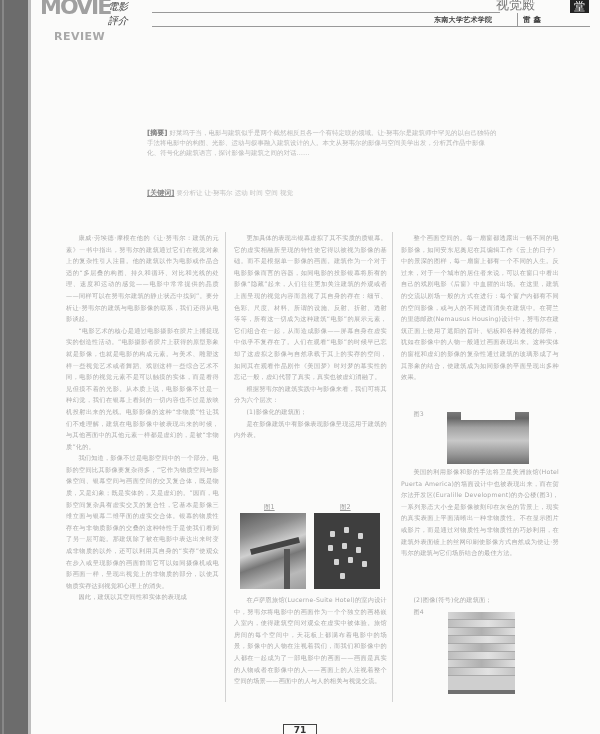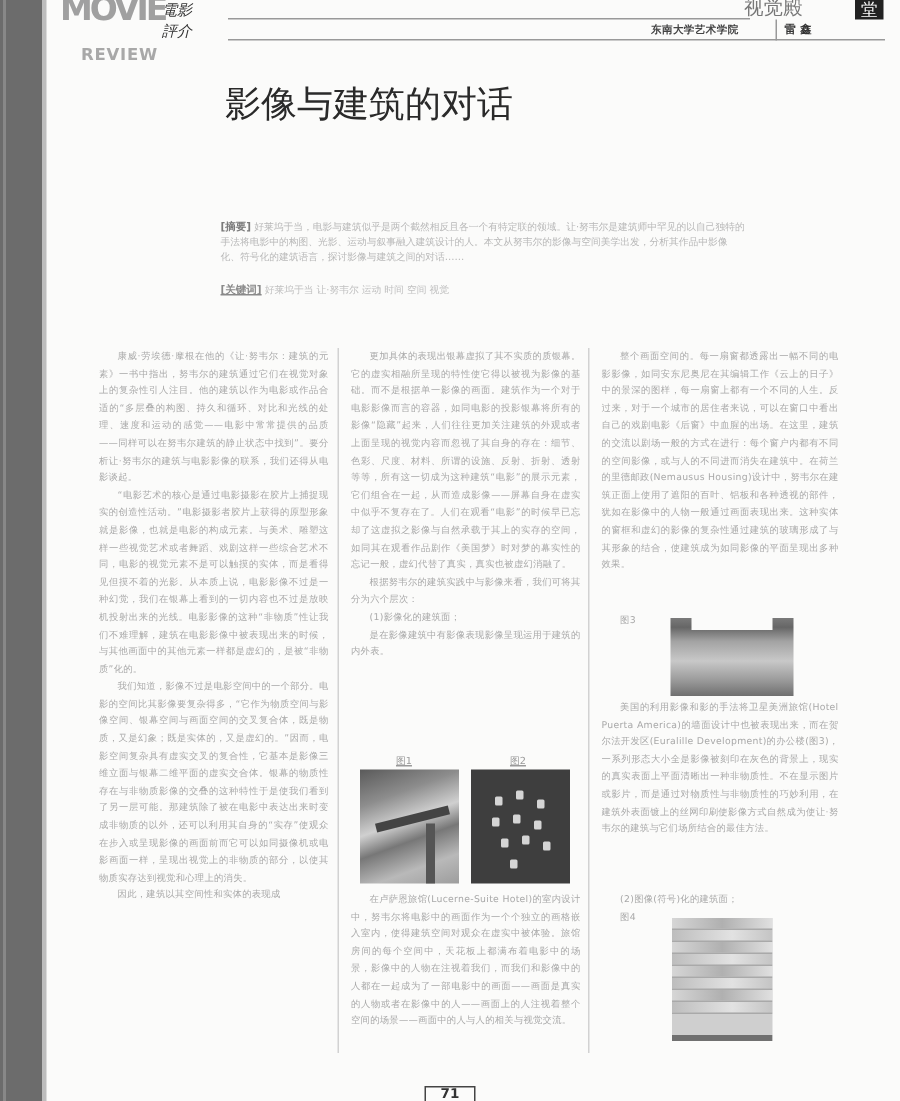--- a/index.html
+++ b/index.html
@@ -20,21 +20,21 @@
     .hdr-line1 { position: absolute; left: 152px; top: 12px; width: 348px; height: 1px; background: #999; }
     .section-tag { position: absolute; left: 496px; top: -4px; font-family: "DejaVu Serif", serif; font-size: 13px; color: #777; }
     .section-tag-box { position: absolute; left: 570px; top: 0; width: 19px; height: 13px; background: #222; color: #fff; font-size: 11px; text-align: center; line-height: 13px; font-family: "DejaVu Serif", serif; }
     .hdr-band { position: absolute; left: 152px; top: 13px; width: 438px; height: 14px; border-bottom: 1px solid #999; }
     .affil { position: absolute; left: 434px; top: 15px; font-size: 7px; color: #444; font-weight: bold; letter-spacing: 0.3px; }
     .affil-sep { position: absolute; left: 517px; top: 13px; width: 1px; height: 14px; background: #999; }
     .author { position: absolute; left: 523px; top: 15px; font-size: 7.5px; color: #333; font-weight: bold; letter-spacing: 3px; }
 
     .title { position: absolute; left: 150px; top: 52px; font-family: "DejaVu Serif", serif; font-size: 24px; color: #2a2a2a; line-height: 34px; }
 
-    .abstract { position: absolute; left: 147px; top: 146px; width: 350px; font-size: 6.5px; color: #b8b8b8; line-height: 10px; }
+    .abstract { position: absolute; left: 147px; top: 128px; width: 350px; font-size: 6.5px; color: #b8b8b8; line-height: 10px; }
     .abstract .lbl { color: #7a7a7a; font-weight: bold; font-size: 7px; }
     .keywords { position: absolute; left: 147px; top: 188px; width: 280px; font-size: 6.5px; color: #c0c0c0; }
     .keywords .lbl { color: #8a8a8a; font-weight: bold; font-size: 7px; text-decoration: underline; }
 
     .col { position: absolute; font-size: 6.2px; line-height: 11.6px; color: #a9a9a9; text-align: justify; letter-spacing: 0.2px; }
     .col p { text-indent: 2em; }
     .col1 { left: 66px; top: 232px; width: 153px; }
     .col2 { left: 234px; top: 232px; width: 153px; }
     .col3 { left: 401px; top: 232px; width: 158px; }
     .col-rule { position: absolute; top: 232px; width: 1px; height: 470px; background: #d2d2d2; }
@@ -75,31 +75,30 @@
 
 <div class="hdr-line1"></div>
 <div class="hdr-band"></div>
 <span class="section-tag">视觉殿</span>
 <span class="section-tag-box">堂</span>
 <span class="affil">东南大学艺术学院</span>
 <div class="affil-sep"></div>
 <span class="author">雷鑫</span>
 
 <div class="title">
-  <div>影像与建筑的对话</div>
 </div>
 
 <div class="abstract">
   <span class="lbl">[摘要]</span>
   <span>好莱坞于当，电影与建筑似乎是两个截然相反且各一个有特定联的领域。让·努韦尔是建筑师中罕见的以自己独特的手法将电影中的构图、光影、运动与叙事融入建筑设计的人。本文从努韦尔的影像与空间美学出发，分析其作品中影像化、符号化的建筑语言，探讨影像与建筑之间的对话……</span>
 </div>
 
 <div class="keywords">
   <span class="lbl">[关键词]</span>
-  <span>好莱坞于当  让·努韦尔  运动  时间  空间  视觉</span>
+  <span>要分析让  让·努韦尔  运动  时间  空间  视觉</span>
 </div>
 
 <div class="col-rule rule1"></div>
 <div class="col-rule rule2"></div>
 
 <div class="col col1">
   <p>康威·劳埃德·摩根在他的《让·努韦尔：建筑的元素》一书中指出，努韦尔的建筑通过它们在视觉对象上的复杂性引人注目。他的建筑以作为电影或作品合适的“多层叠的构图、持久和循环、对比和光线的处理、速度和运动的感觉——电影中常常提供的品质——同样可以在努韦尔建筑的静止状态中找到”。要分析让·努韦尔的建筑与电影影像的联系，我们还得从电影谈起。</p>
   <p>“电影艺术的核心是通过电影摄影在胶片上捕捉现实的创造性活动。”电影摄影者胶片上获得的原型形象就是影像，也就是电影的构成元素。与美术、雕塑这样一些视觉艺术或者舞蹈、戏剧这样一些综合艺术不同，电影的视觉元素不是可以触摸的实体，而是看得见但摸不着的光影。从本质上说，电影影像不过是一种幻觉，我们在银幕上看到的一切内容也不过是放映机投射出来的光线。电影影像的这种“非物质”性让我们不难理解，建筑在电影影像中被表现出来的时候，与其他画面中的其他元素一样都是虚幻的，是被“非物质”化的。</p>
   <p>我们知道，影像不过是电影空间中的一个部分。电影的空间比其影像要复杂得多，“它作为物质空间与影像空间、银幕空间与画面空间的交叉复合体，既是物质，又是幻象；既是实体的，又是虚幻的。”因而，电影空间复杂具有虚实交叉的复合性，它基本是影像三维立面与银幕二维平面的虚实交合体。银幕的物质性存在与非物质影像的交叠的这种特性于是使我们看到了另一层可能。那建筑除了被在电影中表达出来时变成非物质的以外，还可以利用其自身的“实存”使观众在步入或呈现影像的画面前而它可以如同摄像机或电影画面一样，呈现出视觉上的非物质的部分，以使其物质实存达到视觉和心理上的消失。</p>
   <p>因此，建筑以其空间性和实体的表现成</p>

